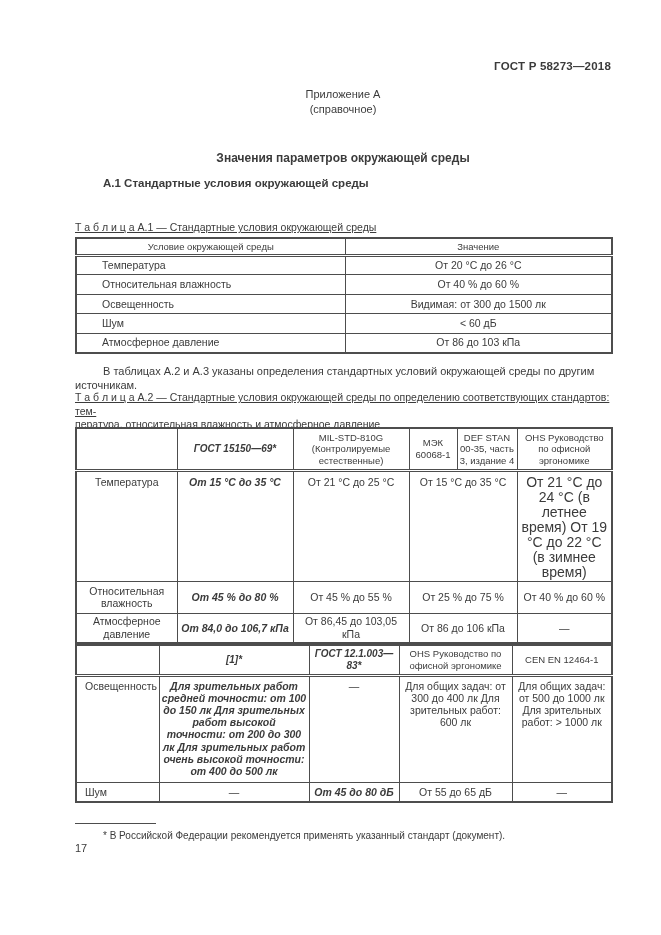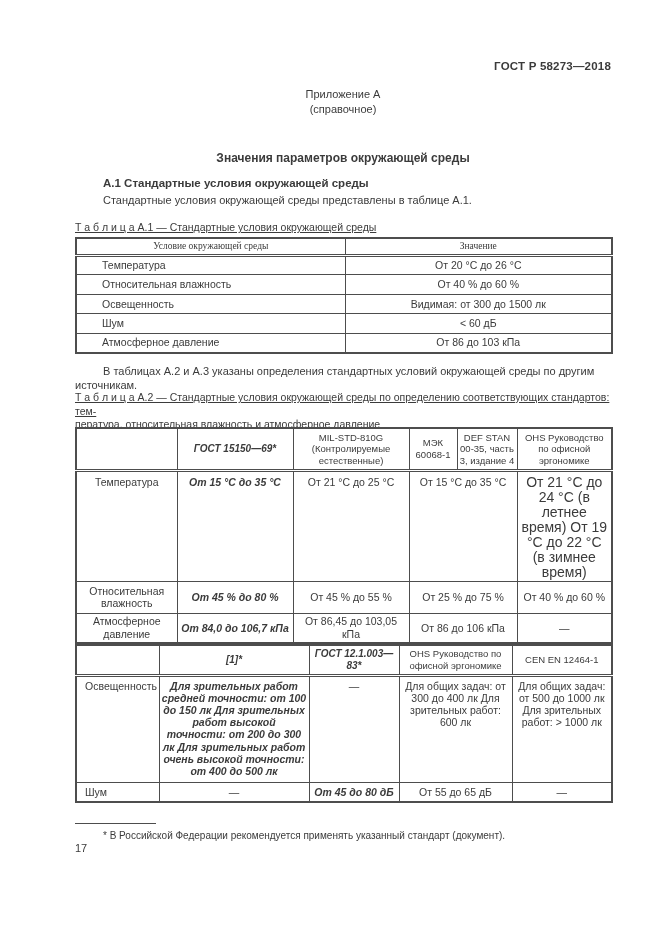--- a/index.html
+++ b/index.html
@@ -28,21 +28,21 @@
   .cap-line2 { text-indent:0; }
 
   table { border-collapse:collapse; table-layout:fixed; width:536px; background:#fff; }
   table, td, th { border:1px solid #4d4d4d; }
   table { border-width:2px; }
   td { font-size:10.5px; color:#3b3b3b; text-align:center; vertical-align:middle; padding:1px 2px; line-height:12.5px; overflow:hidden; }
   tr.head-row td { font-size:9.5px; line-height:11.5px; border-bottom:3px double #4d4d4d; vertical-align:middle; }
   .bi { font-weight:bold; font-style:italic; }
 
   .tbl-a1 { top:237px; }
-  .tbl-a1 tr.head-row td { height:17px;font-family:Liberation Serif, serif; }
+  .tbl-a1 tr.head-row td { height:17px; }
   .tbl-a1 tr.body-row td { height:19.5px; }
   .tbl-a1 td.lbl { text-align:left; padding-left:25px; }
 
   .tbl-a2 { top:427px; }
   .tbl-a2 tr.head-row td { height:42px; }
   .tbl-a2 tr.head-row td.bi { font-size:10px; }
   .tbl-a2 tr.r1 td { height:53px; vertical-align:top; padding-top:4px; }
   .tbl-a2 tr.r1 td.multiline { font-size:14px; line-height:15px; padding-top:3px;text-align:center; }
   .tbl-a2 tr.r2 td { height:32px; }
   .tbl-a2 tr.r3 td { height:30px; }
@@ -68,21 +68,20 @@
 
     <div class="abs main-title">Значения параметров окружающей среды</div>
 
     <div class="abs appendix">
       <div>Приложение А</div>
       <div>(справочное)</div>
     </div>
 
     <div class="abs section-heading">А.1 Стандартные условия окружающей среды</div>
 
-    <div class="abs para intro-para">Стандартные условия окружающей среды представлены в таблице А.1.</div>
 
     <div class="abs tbl-caption cap-a1">Т а б л и ц а   А.1 — Стандартные условия окружающей среды</div>
 
     <table class="abs tbl-a1">
       <colgroup>
           <col style="width:269px">
           <col style="width:267px">
         </colgroup>
       <tbody>
           <tr class="head-row">

